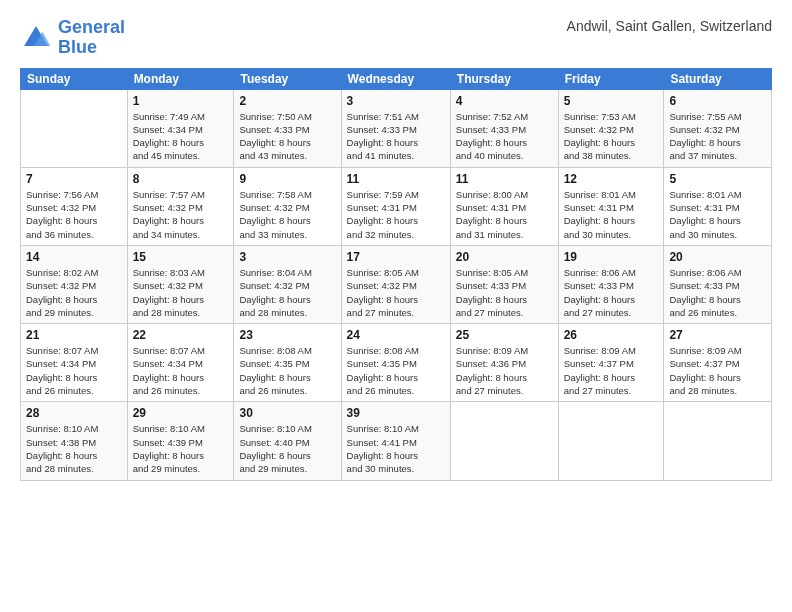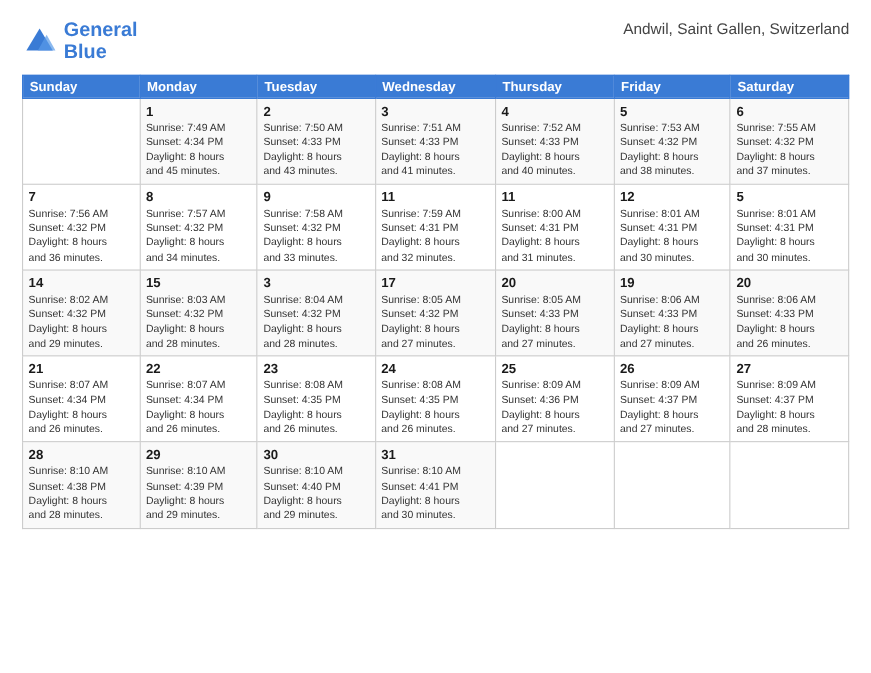--- a/index.html
+++ b/index.html
@@ -252,21 +252,21 @@
           </td>
           <td>
             <span class="day-num">29</span>
             <div class="day-info">Sunrise: 8:10 AM<br>Sunset: 4:39 PM<br>Daylight: 8 hours<br>and 29 minutes.</div>
           </td>
           <td>
             <span class="day-num">30</span>
             <div class="day-info">Sunrise: 8:10 AM<br>Sunset: 4:40 PM<br>Daylight: 8 hours<br>and 29 minutes.</div>
           </td>
           <td>
-            <span class="day-num">31</span>
+            <span class="day-num">39</span>
             <div class="day-info">Sunrise: 8:10 AM<br>Sunset: 4:41 PM<br>Daylight: 8 hours<br>and 30 minutes.</div>
           </td>
           <td class="empty">&nbsp;</td>
           <td class="empty">&nbsp;</td>
           <td class="empty">&nbsp;</td>
         </tr>
       </tbody>
   </table>
 </div>
 

